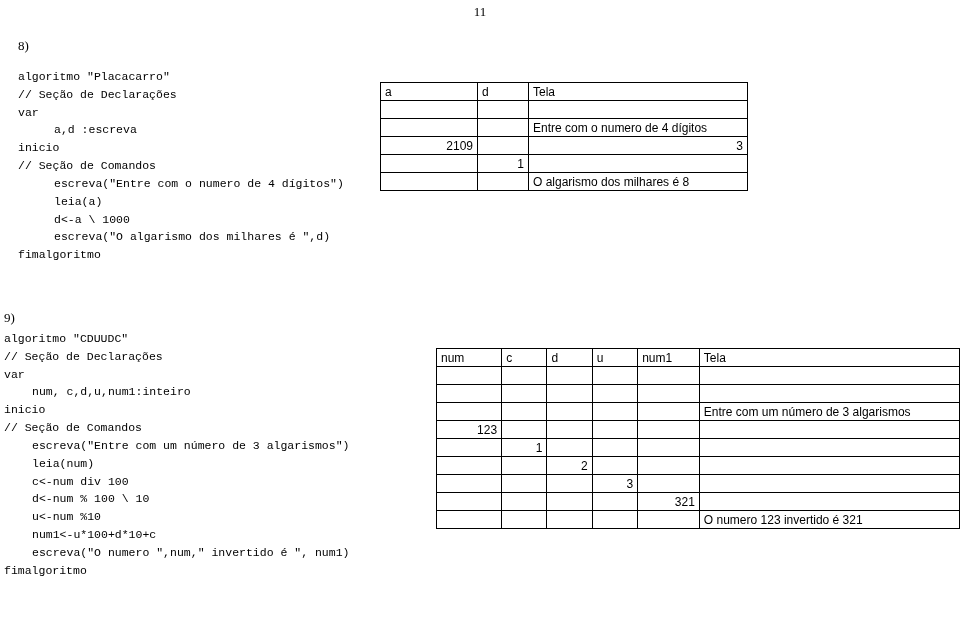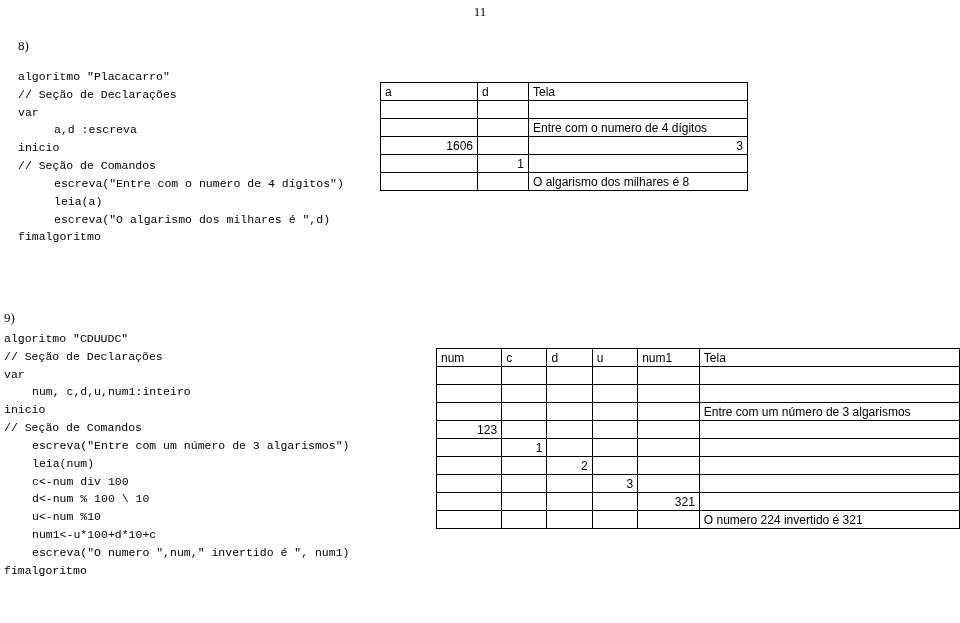--- a/index.html
+++ b/index.html
@@ -111,20 +111,21 @@
     <div class="ex8-label">8)</div>
     <div class="code8">
       <div>algoritmo "Placacarro"</div>
       <div>// Seção de Declarações</div>
       <div>var</div>
       <div class="indent">a,d :escreva</div>
       <div>inicio</div>
       <div>// Seção de Comandos</div>
       <div class="indent">escreva("Entre com o numero de 4 dígitos")</div>
       <div class="indent">leia(a)</div>
+      <div class="indent">d&lt;-a \ 1000</div>
       <div class="indent">escreva("O algarismo dos milhares é ",d)</div>
       <div>fimalgoritmo</div>
     </div>
   </div>
 
   <table class="table8">
     <tbody>
         <tr>
       <th class="col-a">a</th>
       <th class="col-d">d</th>
@@ -134,21 +135,21 @@
           <td></td>
           <td></td>
           <td></td>
         </tr>
     <tr>
           <td></td>
           <td></td>
           <td>Entre com o numero de 4 dígitos</td>
         </tr>
     <tr>
-      <td class="num-r">1606</td>
+      <td class="num-r">2109</td>
       <td></td>
       <td class="num-r">3</td>
     </tr>
     <tr>
           <td></td>
           <td class="num-r">1</td>
           <td></td>
         </tr>
     <tr>
           <td></td>
@@ -251,17 +252,17 @@
           <td></td>
           <td class="num-r">321</td>
           <td></td>
         </tr>
     <tr>
           <td></td>
           <td></td>
           <td></td>
           <td></td>
           <td></td>
-          <td>O numero 224 invertido é 321</td>
+          <td>O numero 123 invertido é 321</td>
         </tr>
   </tbody>
     </table>
 </div>
 
 </body></html>

